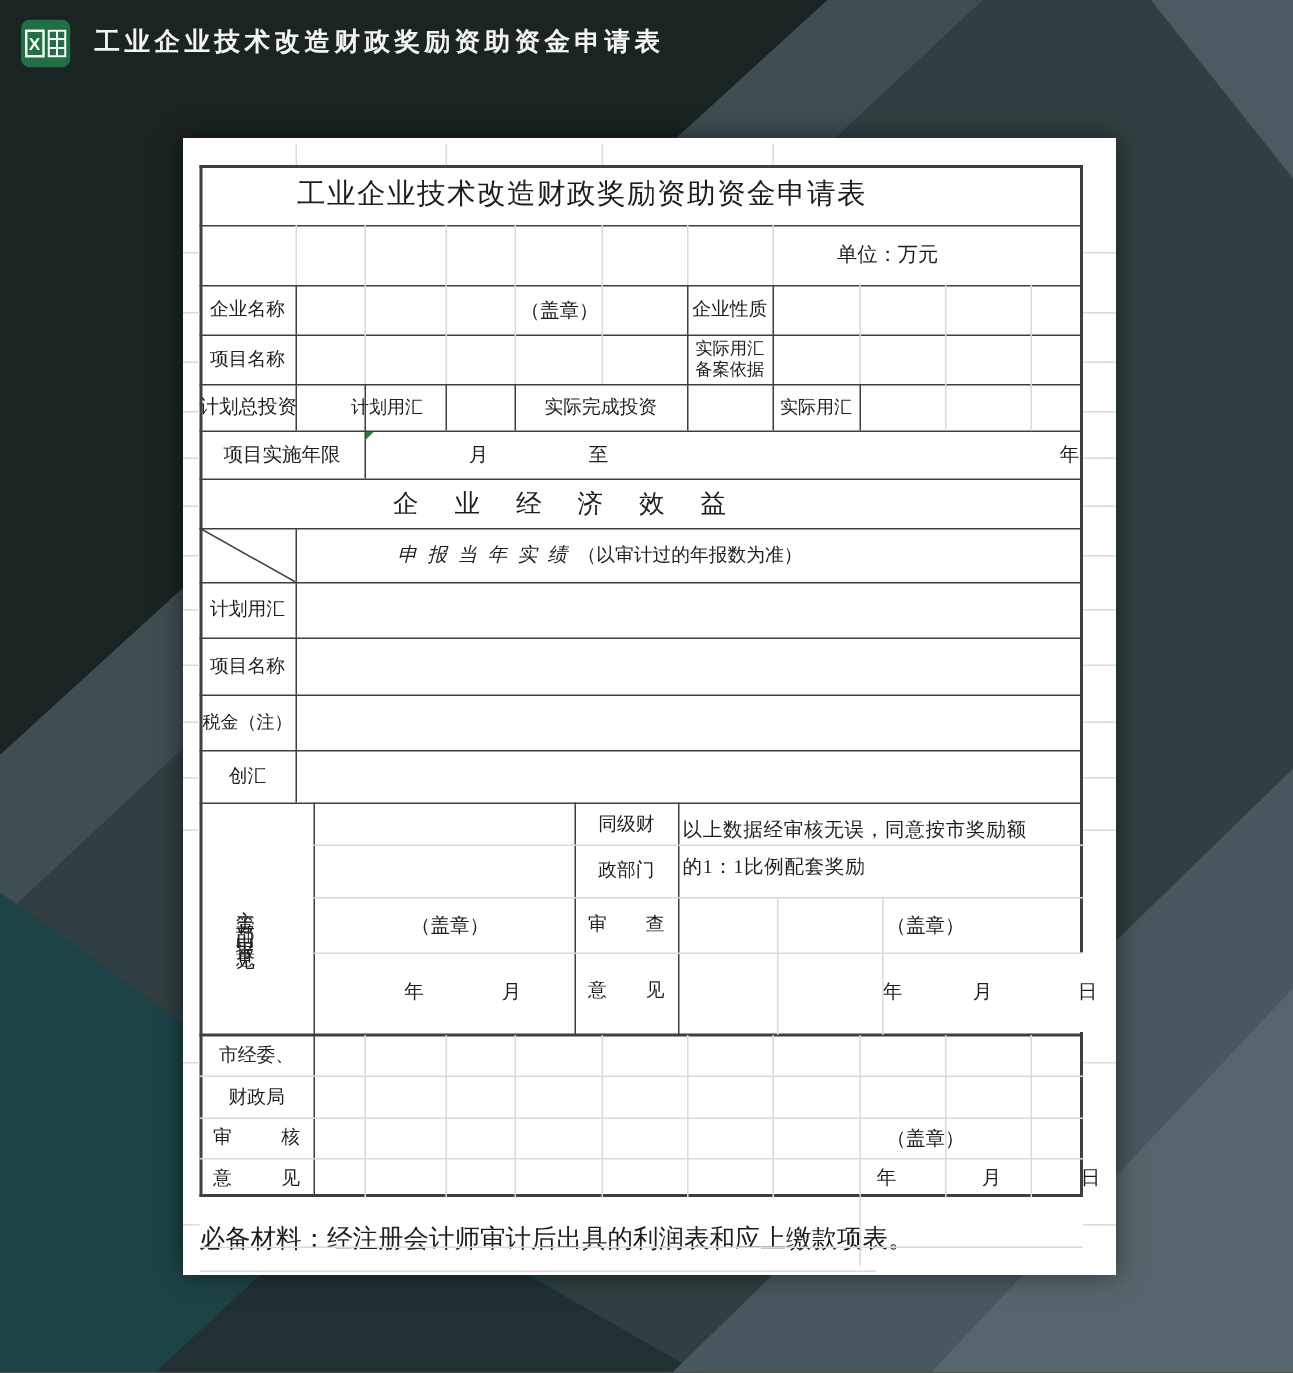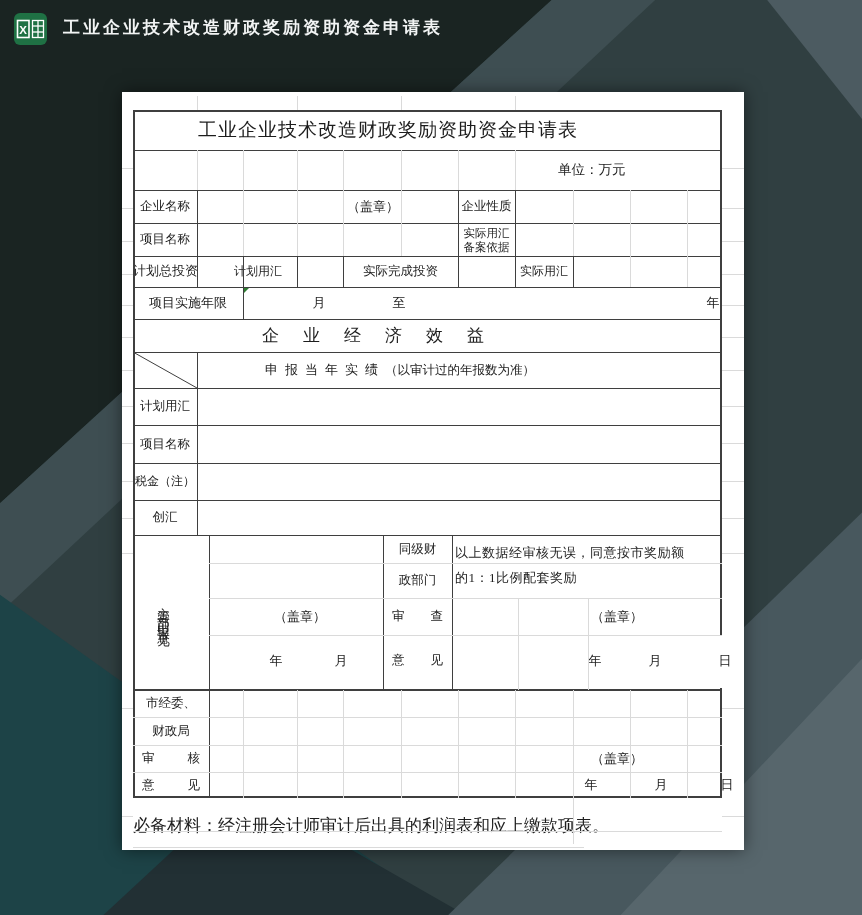--- a/index.html
+++ b/index.html
@@ -84,21 +84,21 @@
       <div class="t c" style="left:256px;top:177px;width:20px;height:32px;line-height:32px;font-size:13px;">至</div>
       <div class="t c" style="left:570px;top:177px;width:20px;height:32px;line-height:32px;font-size:13px;">年</div>
       <div class="gmark"></div>
 
       <div class="t c" style="left:0;top:209px;width:480px;height:33px;line-height:33px;font-size:17px;letter-spacing:24px;text-indent:24px;">企业经济效益</div>
 
       <svg class="diag" viewBox="0 0 64 36">
         <line x1="0" y1="0" x2="64" y2="36" stroke="#3f3f3f" stroke-width="1"></line>
       </svg>
       <div class="t" style="left:132px;top:242px;height:36px;line-height:36px;font-size:13px;">
-        <span style="letter-spacing:7px;">申报当年实绩</span><span style="font-size:12.5px;">（以审计过的年报数为准）</span>
+        <span style="letter-spacing:7px;font-style:italic;">申报当年实绩</span><span style="font-size:12.5px;">（以审计过的年报数为准）</span>
       </div>
 
       <div class="t c" style="left:0;top:278px;width:64px;height:37px;line-height:37px;font-size:12.5px;">计划用汇</div>
       <div class="t c" style="left:0;top:315px;width:64px;height:38px;line-height:38px;font-size:12.5px;">项目名称</div>
       <div class="t c" style="left:0;top:353px;width:64px;height:37px;line-height:37px;font-size:12px;">税金（注）</div>
       <div class="t c" style="left:0;top:390px;width:64px;height:35px;line-height:35px;font-size:12.5px;">创汇</div>
 
       <div class="t" style="left:0;top:425px;width:60px;height:155px;display:flex;align-items:center;justify-content:center;">
         <span class="vtext" style="font-size:12.5px;">主管部门申报意见</span>
       </div>

